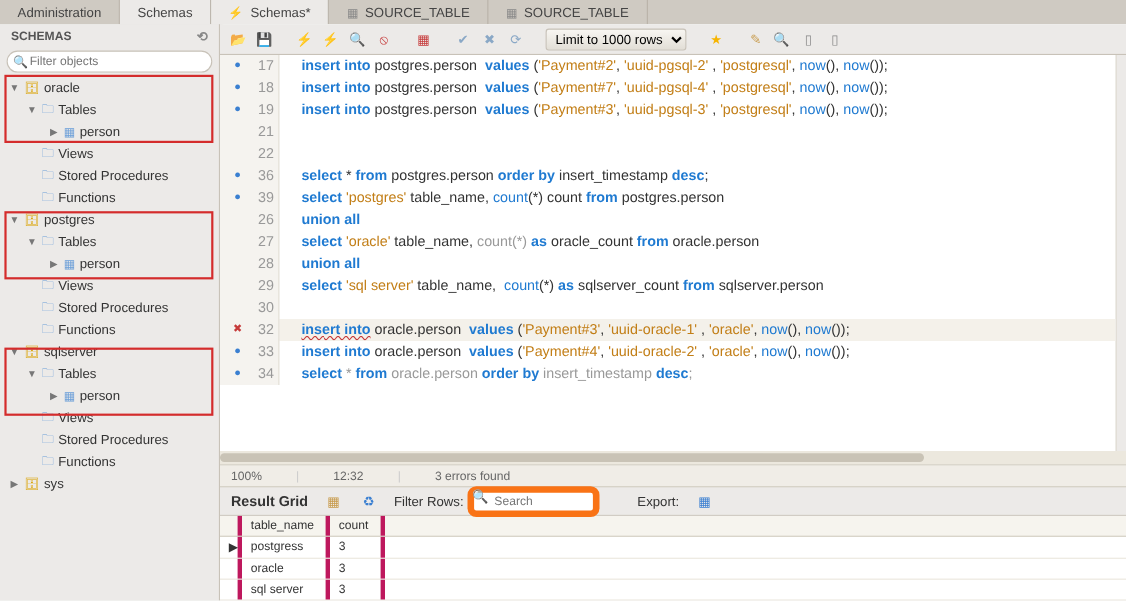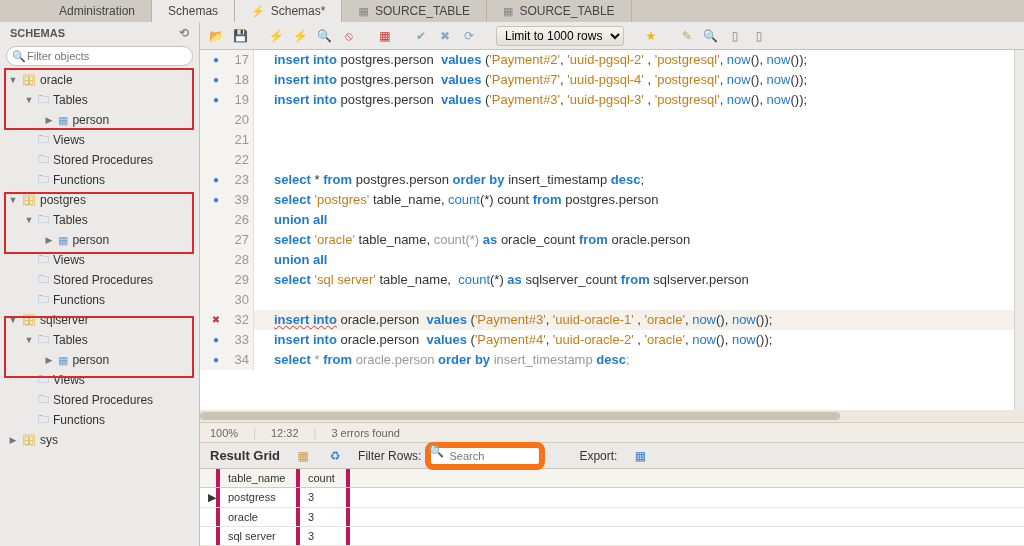--- a/index.html
+++ b/index.html
@@ -1,17 +1,17 @@
 <!DOCTYPE html>
 <html><head>
 <meta charset="utf-8">
 <style>
   * { margin:0; padding:0; box-sizing:border-box; font-family:"Helvetica Neue",Arial,sans-serif; }
   body { width:1024px; height:546px; background:#eceae8; font-size:12px; color:#333; overflow:hidden; }
-  .top-tabs { display:flex; height:22px; background:#cfcac2;padding-left:43px; }
+  .top-tabs { display:flex; height:22px; background:#cfcac2; }
   .top-tab { padding:4px 16px; font-size:12px; color:#444; border-right:1px solid #b8b2a8; cursor:default; }
   .top-tab.active { background:#eceae8; }
   .top-tab.file { display:flex; align-items:center; gap:6px; }
   .lightning { color:#f6b400; font-size:11px; }
   .tableic { color:#888; font-size:11px; }
   .main { display:flex; height:524px; }
   .sidebar { width:200px; background:#eceae8; border-right:1px solid #c8c2b8; display:flex; flex-direction:column; }
   .sidehead { display:flex; align-items:center; justify-content:space-between; padding:4px 10px 4px 10px; font-weight:bold; font-size:11px; color:#555; }
   .sidehead .eye { font-size:12px; color:#888; }
   .filter { margin:2px 6px 4px 6px; }
@@ -43,21 +43,21 @@
   .dot-red { color:#c63a3a; }
   .ln { width:26px; text-align:right; }
   .codecell { padding-left:20px; white-space:pre; }
   .kw { color:#1f7ad1; font-weight:bold; }
   .fn { color:#1f7ad1; }
   .str { color:#c27e16; }
   .gray { color:#999; }
   .caret-line { background:#f4f1ea; }
   .sq-red { text-decoration:underline wavy #c63a3a 1px; }
 
-  .status { height:20px; display:flex; align-items:center; gap:15px; padding:0 10px; font-size:11px; color:#666; background:#f0ede7; border-top:1px solid #d2ccc0; }
+  .status { height:20px; display:flex; align-items:center; gap:31px; padding:0 10px; font-size:11px; color:#666; background:#f0ede7; border-top:1px solid #d2ccc0; }
   .resulthead { height:26px; display:flex; align-items:center; gap:14px; padding:0 10px; background:#eceae8; border-top:1px solid #d2ccc0; }
   .resulthead b { font-size:13px; }
   .filter-rows { display:flex; align-items:center; gap:4px; }
   .filter-rows input { width:120px; padding:2px 6px 2px 18px; border:6px solid #f97316; border-radius:8px; font-size:11px; }
   .grid { border-top:1px solid #c8c2b8; }
   .gridh { display:flex; background:#f6f4ee; border-bottom:1px solid #d2ccc0; }
   .gcell { padding:3px 8px; font-size:11px; border-right:4px solid #be185d; }
   .gcell.c0 { width:16px; }
   .gcell.c1 { width:80px; }
   .gcell.c2 { width:50px; }
@@ -248,42 +248,35 @@
           <div class="line">
             <div class="gleft">
               <span class="bpt dot-blue">●</span>
               <span class="ln">19</span>
             </div>
             <div class="codecell"><span class="kw">insert into</span><span class=""> postgres.person  </span><span class="kw">values</span><span class=""> (</span><span class="str">'Payment#3'</span><span class="">, </span><span class="str">'uuid-pgsql-3'</span><span class=""> , </span><span class="str">'postgresql'</span><span class="">, </span><span class="fn">now</span><span class="">(), </span><span class="fn">now</span><span class="">());</span></div>
           </div>
           <div class="line">
             <div class="gleft">
               <span class="bpt "></span>
-              <span class="ln">20</span>
+              <span class="ln">21</span>
             </div>
             <div class="codecell"><span class=""></span></div>
           </div>
           <div class="line">
             <div class="gleft">
               <span class="bpt "></span>
-              <span class="ln">21</span>
+              <span class="ln">22</span>
             </div>
             <div class="codecell"><span class=""></span></div>
           </div>
           <div class="line">
             <div class="gleft">
-              <span class="bpt "></span>
-              <span class="ln">22</span>
-            </div>
-            <div class="codecell"><span class=""></span></div>
-          </div>
-          <div class="line">
-            <div class="gleft">
-              <span class="bpt dot-blue">●</span>
-              <span class="ln">23</span>
+              <span class="bpt dot-blue">●</span>
+              <span class="ln">36</span>
             </div>
             <div class="codecell"><span class="kw">select</span><span class=""> * </span><span class="kw">from</span><span class=""> postgres.person </span><span class="kw">order by</span><span class=""> insert_timestamp </span><span class="kw">desc</span><span class="">;</span></div>
           </div>
           <div class="line">
             <div class="gleft">
               <span class="bpt dot-blue">●</span>
               <span class="ln">39</span>
             </div>
             <div class="codecell"><span class="kw">select</span><span class=""> </span><span class="str">'postgres'</span><span class=""> table_name, </span><span class="fn">count</span><span class="">(*) count </span><span class="kw">from</span><span class=""> postgres.person</span></div>
           </div>

